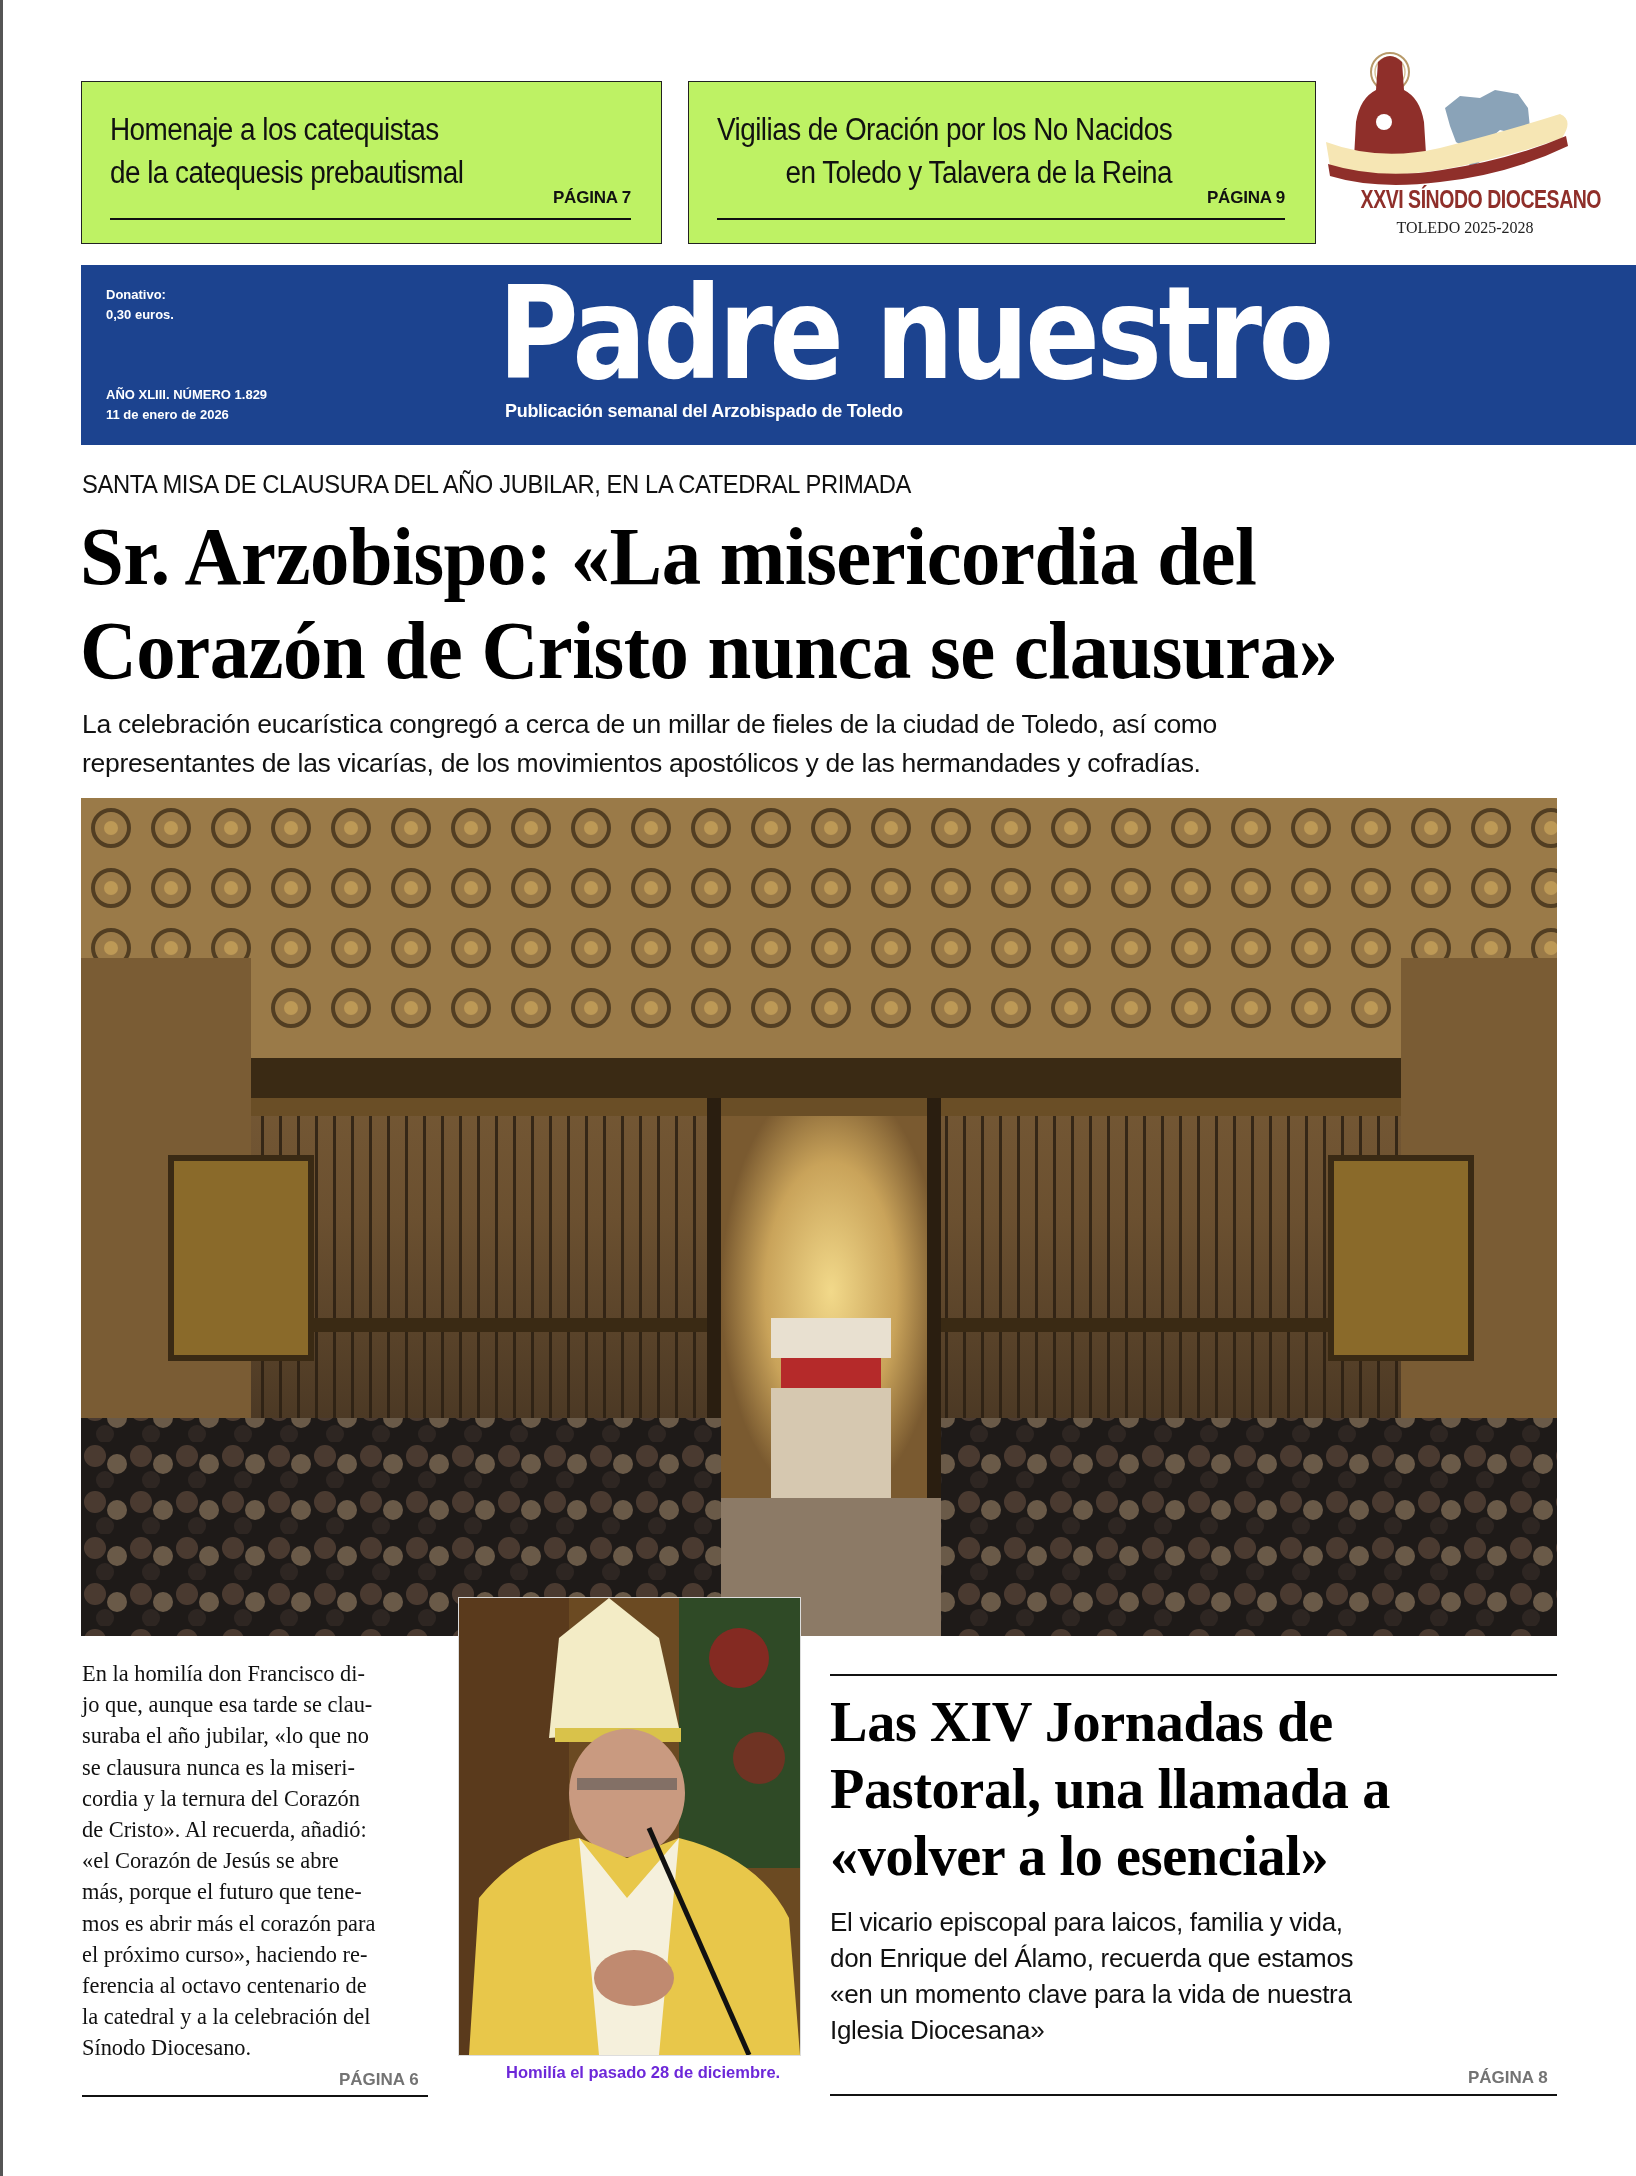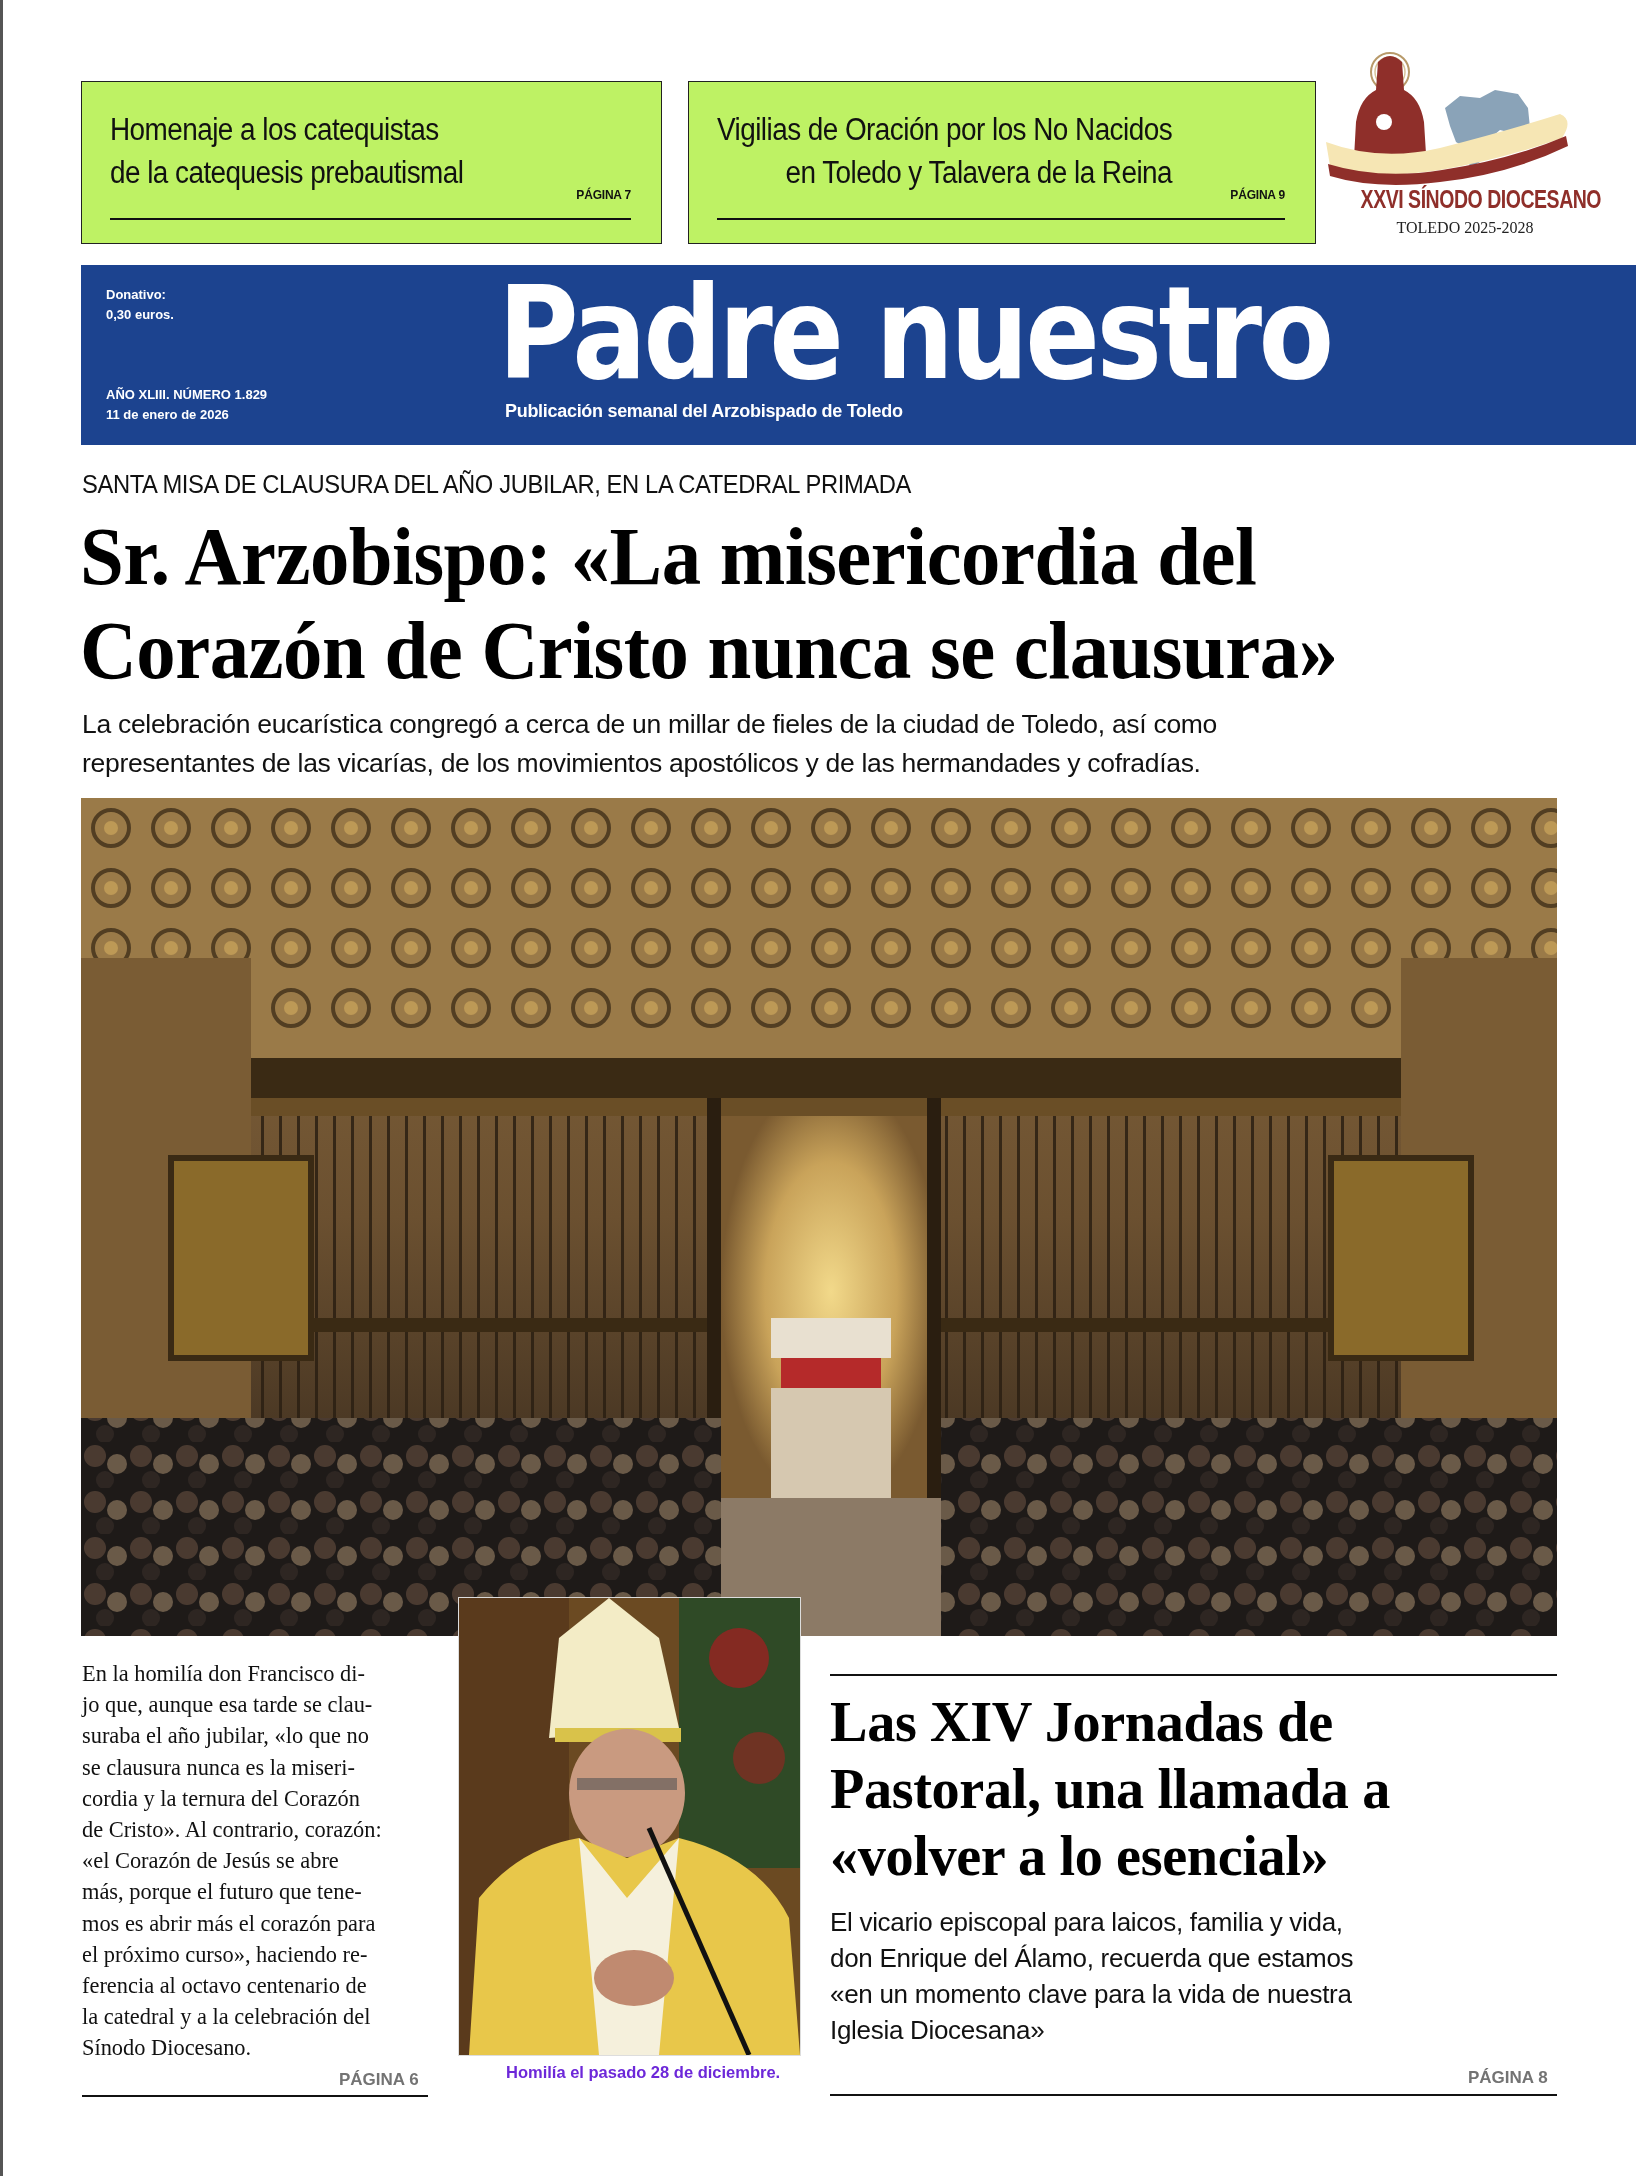--- a/index.html
+++ b/index.html
@@ -1,21 +1,21 @@
 <!DOCTYPE html>
 <html><head>
 <meta charset="utf-8">
 <style>
   html, body { margin:0; padding:0; }
   body { width:1636px; height:2176px; background:#ffffff; position:relative; overflow:hidden; font-family:"Liberation Sans", sans-serif; color:#111; }
   .left-edge { position:absolute; left:0; top:0; width:3px; height:2176px; background:#555; }
 
   .teaser { position:absolute; border:1.5px solid #222; box-sizing:border-box; background:#bef264; }
   .teaser .t-title { position:absolute; left:28px; top:26px; font-size:31px; line-height:43px; letter-spacing:-0.6px; transform:scaleX(0.9); transform-origin:left top; white-space:nowrap; color:#111; }
-  .teaser .t-page { position:absolute; right:30px; top:106px; font-size:12px; font-weight:bold; letter-spacing:-0.2px; color:#111; }
+  .teaser .t-page { position:absolute; right:30px; top:106px; font-size:17px; font-weight:bold; letter-spacing:-0.2px; color:#111; }
   .teaser .t-rule { position:absolute; left:28px; right:30px; top:136px; height:2px; background:#111; }
 
   .logo { position:absolute; left:1320px; top:50px; width:270px; height:195px; }
   .logo .logo-title { position:absolute; left:12px; top:135px; width:260px; text-align:center; color:#8f2f2a; font-size:25px; font-weight:bold; letter-spacing:-0.6px; transform:scaleX(0.78); transform-origin:center; white-space:nowrap; }
   .logo .logo-sub { position:absolute; left:0; top:169px; width:290px; text-align:center; font-family:"Liberation Serif", serif; font-size:16px; color:#222; }
 
   .masthead { position:absolute; left:81px; top:265px; width:1612px; height:180px; background:#1c438f; color:#fff; }
   .masthead .m-small { position:absolute; font-size:13px; font-weight:bold; line-height:20px; }
   .masthead .m-title { position:absolute; left:417px; top:-6px; font-family:"DejaVu Sans", sans-serif; font-weight:bold; font-size:128px; letter-spacing:-4px; transform:scaleX(0.86); transform-origin:left top; white-space:nowrap; }
   .masthead .m-sub { position:absolute; left:424px; top:136px; font-size:18px; font-weight:bold; letter-spacing:-0.3px; white-space:nowrap; }
@@ -165,21 +165,21 @@
     <line x1="190" y1="230" x2="290" y2="457" stroke="#111" stroke-width="5"></line>
   </svg>
 </div>
 
 <div class="body-copy">
   <div>En la homilía don Francisco di-</div>
   <div>jo que, aunque esa tarde se clau-</div>
   <div>suraba el año jubilar, «lo que no</div>
   <div>se clausura nunca es la miseri-</div>
   <div>cordia y la ternura del Corazón</div>
-  <div>de Cristo». Al contrario, corazón:</div>
+  <div>de Cristo». Al recuerda, añadió:</div>
   <div>«el Corazón de Jesús se abre</div>
   <div>más, porque el futuro que tene-</div>
   <div>mos es abrir más el corazón para</div>
   <div>el próximo curso», haciendo re-</div>
   <div>ferencia al octavo centenario de</div>
   <div>la catedral y a la celebración del</div>
   <div>Sínodo Diocesano.</div>
 </div>
 <div class="page-ref" style="left:339px; top:2070px;">PÁGINA 6</div>
 <div class="rule" style="left:82px; top:2095px; width:346px;"></div>

